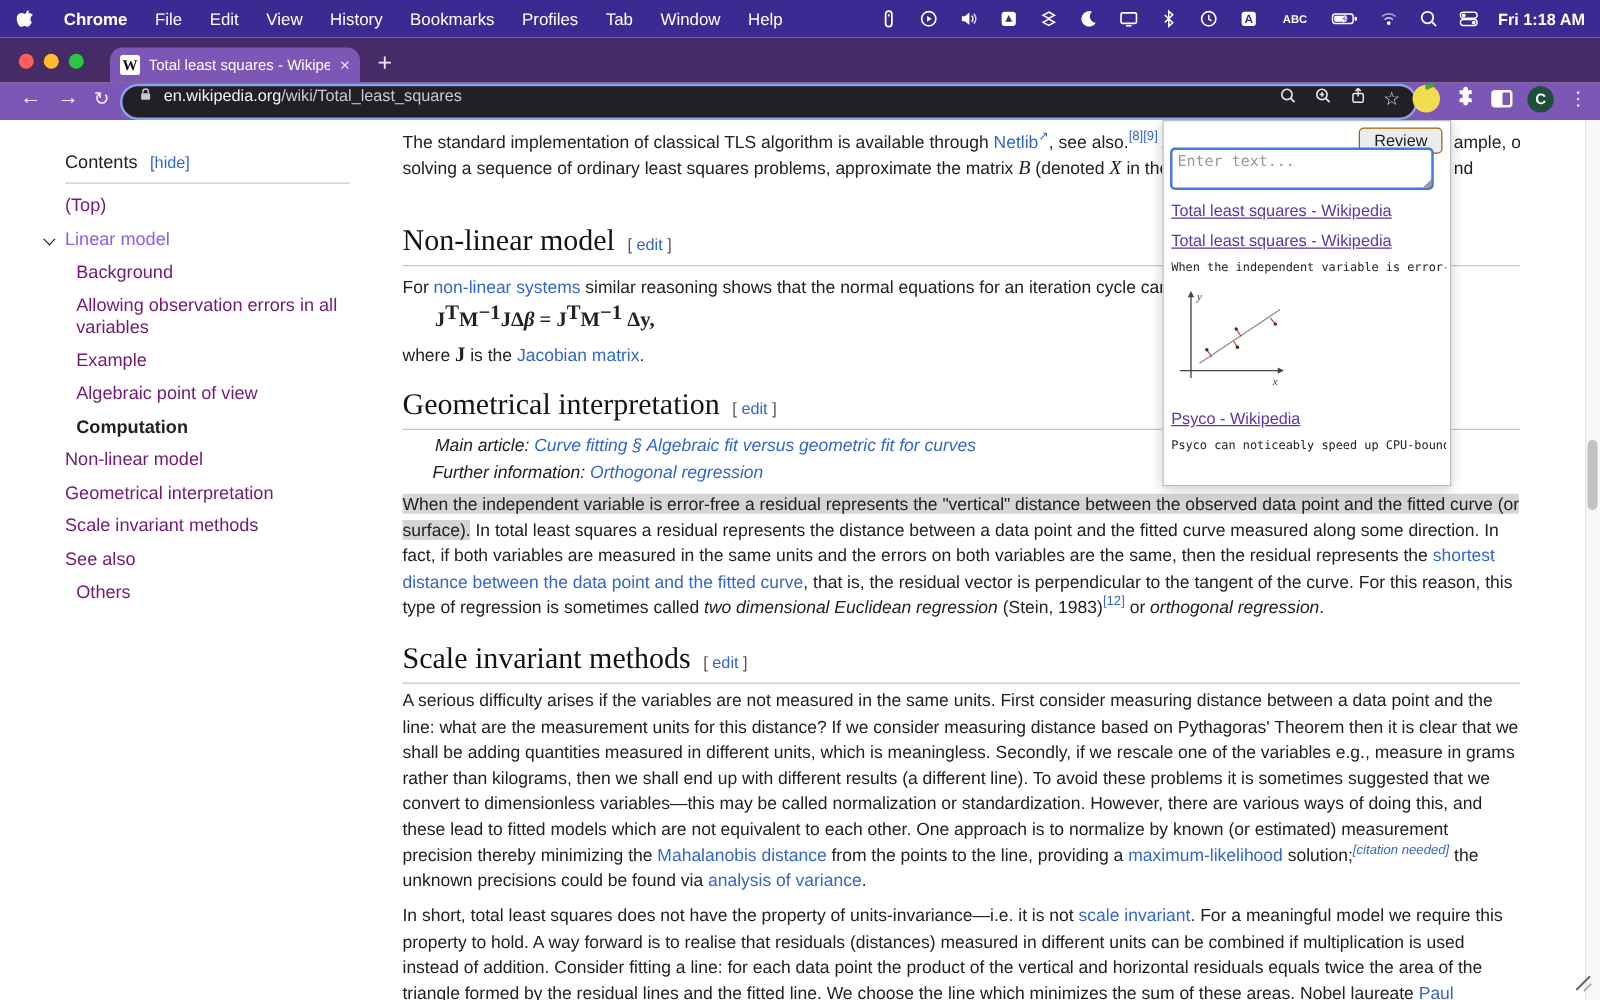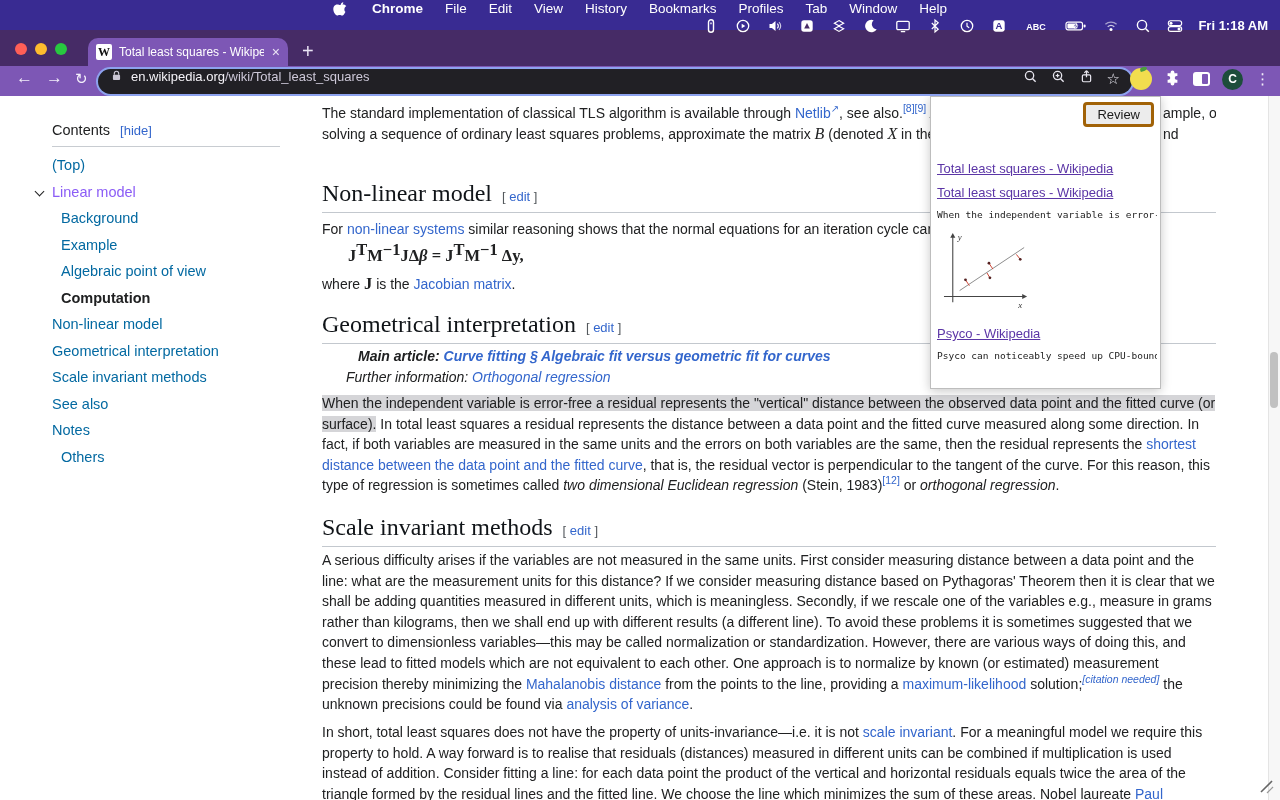--- a/index.html
+++ b/index.html
@@ -1,21 +1,21 @@
 <!DOCTYPE html>
 <html><head>
 <meta charset="utf-8">
 <style>
   * { box-sizing: border-box; margin: 0; padding: 0; }
   html,body { width:1280px; height:800px; overflow:hidden; }
   body { font-family:"Liberation Sans", sans-serif; background:#fff; position:relative; }
 
   
   .menubar { position:absolute; top:0; left:0; width:1280px; height:30px; background:#392b92;
-    display:flex; align-items:center; color:#fff; font-size:13.5px; padding:0 12px; z-index:60;flex-direction:column; }
+    display:flex; align-items:center; color:#fff; font-size:13.5px; padding:0 12px; z-index:60; }
   .menubar .left { display:flex; align-items:center; gap:22px; }
   .menubar .item { cursor:default; }
   .menubar .item.bold { font-weight:bold; }
   .menubar .right { margin-left:auto; display:flex; align-items:center; gap:15px; }
   .sicon { display:inline-flex; width:17px; height:17px; align-items:center; justify-content:center; }
   .sicon svg { width:16px; height:16px; }
   .mb-time { font-size:13px; font-weight:600; white-space:nowrap; }
 
   
   .tabstrip { position:absolute; top:30px; left:0; width:1280px; height:36px; background:#462b66; z-index:59; }
@@ -54,21 +54,21 @@
 
   
   .toc { position:absolute; left:52px; top:26px; width:250px; font-size:14.5px; color:#202122; }
   .toc-head { color:#202122; }
   .toc-head .hide { color:#3366cc; font-size:13px; margin-left:6px; }
   .toc-divider { border-bottom:1px solid #c8ccd1; margin:8px 0 10px 0; width:228px; }
   .toc-item { margin-bottom:9px; line-height:17.5px; position:relative; }
   .toc-item.lvl1 { margin-left:9px; width:210px; }
   .toc-item .chev { position:absolute; left:-16px; top:4px; width:7px; height:7px;
     border-right:1.6px solid #202122; border-bottom:1.6px solid #202122; transform:rotate(45deg); }
-  .toc-link { color:#0369a1; }
+  .toc-link { color:#701a75; }
   .toc-plain { color:#8b5cf6; }
   .toc-active { color:#202122; font-weight:bold; }
 
   
   .content { position:absolute; left:322px; top:0; width:894px; }
   .para { font-size:14px; line-height:20.6px; color:#202122; }
   .pline { white-space:nowrap; position:relative; height:20.6px; overflow:visible; }
   .clipw { width:894px; overflow:hidden; }
   .frag { position:absolute; left:841px; top:0; white-space:nowrap; }
   h2 { font-family:"Liberation Serif","DejaVu Serif", serif; font-weight:400; font-size:24px; color:#101418;
@@ -83,21 +83,21 @@
   .mvar { font-family:"Liberation Serif", serif; font-style:italic; font-size:16px; }
   .mbold { font-family:"Liberation Serif", serif; font-weight:bold; font-size:16.5px; }
   .mit { font-style:italic; }
   .extlink { font-size:10px; }
   .formula { position:absolute; left:26px; }
 
   
   .popup { position:absolute; left:930px; top:0px; width:231px; height:293px; background:#fff;
     border:1px solid #bdbdbd; box-shadow:0 2px 10px rgba(0,0,0,.22); z-index:50; }
   .review-btn { position:absolute; top:5px; right:6px; font-size:13px; color:#1a1a1a; background:#ececec;
-    border:3px solid #a16207; border-radius:4px; padding:2px 11px; font-family:"Liberation Sans",sans-serif; }
+    border:1px solid #a16207; border-radius:4px; padding:2px 11px; font-family:"Liberation Sans",sans-serif; }
   .popup textarea { position:absolute; top:21px; left:5px; width:211px; height:34px; border:2px solid #4479e4;
     border-radius:4px; resize:none; font-family:"DejaVu Sans Mono", monospace; font-size:12px; color:#333;
     padding:2px 4px; outline:none;
     background-image:linear-gradient(135deg, transparent 62%, #9a9a9a 62%);
     background-size:9px 9px; background-repeat:no-repeat; background-position:right bottom; }
   .popup textarea::placeholder { color:#999; }
   .results { position:absolute; top:64px; left:6px; width:220px; }
   .rlink { display:block; color:#5b35a6; text-decoration:underline; font-size:13px; line-height:16px; margin-bottom:8px; }
   .rsnip { font-family:"DejaVu Sans Mono", monospace; font-size:9.5px; color:#222; white-space:nowrap;
     overflow:hidden; margin-bottom:8px; margin-top:2px; }
@@ -288,28 +288,28 @@
 
   <nav class="toc">
     <div class="toc-head">
       <span>Contents</span>
       <span class="hide">[hide]</span>
     </div>
     <div class="toc-divider"></div>
     <div class="toc-item"><span class="toc-link">(Top)</span></div>
     <div class="toc-item" style="margin-left:0;"><span class="chev"></span><span class="toc-plain">Linear model</span></div>
     <div class="toc-item lvl1"><span class="toc-link">Background</span></div>
+    <div class="toc-item lvl1"><span class="toc-link">Allowing observation errors in all variables</span></div>
     <div class="toc-item lvl1"><span class="toc-link">Example</span></div>
     <div class="toc-item lvl1"><span class="toc-link">Algebraic point of view</span></div>
     <div class="toc-item lvl1"><span class="toc-active">Computation</span></div>
     <div class="toc-item"><span class="toc-link">Non-linear model</span></div>
     <div class="toc-item"><span class="toc-link">Geometrical interpretation</span></div>
     <div class="toc-item"><span class="toc-link">Scale invariant methods</span></div>
     <div class="toc-item"><span class="toc-link">See also</span></div>
-    <div class="toc-item"><span class="toc-link">Notes</span></div>
     <div class="toc-item lvl1"><span class="toc-link">Others</span></div>
   </nav>
 
   <div class="content">
 
     <div class="para clipw" style="position:absolute; top:7px; left:0;">
       <div class="pline"><span><span>The standard implementation of classical TLS algorithm is available through </span><span class="lnk">Netlib</span><sup class="extlink lnk">↗</sup><span>, see also.</span><sup class="lnk">[8][9]</sup><span> All</span></span><span class="frag">ample, on</span></div>
       <div class="pline"><span><span>solving a sequence of ordinary least squares problems, approximate the matrix </span><span class="mvar">B</span><span> (denoted </span><span class="mvar">X</span><span> in the lit</span></span><span class="frag">nd</span></div>
     </div>
 
@@ -320,36 +320,37 @@
     <div class="para" style="position:absolute; top:123px; left:0; white-space:nowrap; width:894px; overflow:hidden;"><span><span>For </span><span class="lnk">non-linear systems</span><span> similar reasoning shows that the normal equations for an iteration cycle can be</span></span></div>
 
     <div class="para formula" style="top:150px;"><span><span class="mbold">J</span><sup class="mbold">T</sup><span class="mbold">M</span><sup class="mbold">−1</sup><span class="mbold">JΔ</span><span class="mbold mit">β</span><span class="mbold"> = J</span><sup class="mbold">T</sup><span class="mbold">M</span><sup class="mbold">−1</sup><span class="mbold"> Δy</span><span class="mbold">,</span></span></div>
 
     <div class="para" style="position:absolute; top:178px; left:0;"><span><span>where </span><span class="mbold">J</span><span> is the </span><span class="lnk">Jacobian matrix</span><span>.</span></span></div>
 
     <h2 style="position:absolute; top:215px; left:0; width:894px;">
       <span>Geometrical interpretation</span><span class="editsec"><span>[</span> <span class="ed">edit</span> <span>]</span></span>
     </h2>
 
-    <div class="hatnote" style="position:absolute; top:250px; left:12px;font-weight:bold;"><span><span class="it">Main article: </span><span class="it lnk">Curve fitting § Algebraic fit versus geometric fit for curves</span></span></div>
+    <div class="hatnote" style="position:absolute; top:250px; left:2px;"><span><span class="it">Main article: </span><span class="it lnk">Curve fitting § Algebraic fit versus geometric fit for curves</span></span></div>
     <div class="hatnote" style="position:absolute; top:271px; left:0;"><span><span class="it">Further information: </span><span class="it lnk">Orthogonal regression</span></span></div>
 
     <div class="para" style="position:absolute; top:297px; left:0; width:894px;"><span><span class="hlt">When the independent variable is error-free a residual represents the "vertical" distance between the observed data point and the fitted curve (or surface).</span><span> In total least squares a residual represents the distance between a data point and the fitted curve measured along some direction. In fact, if both variables are measured in the same units and the errors on both variables are the same, then the residual represents the </span><span class="lnk">shortest distance between the data point and the fitted curve</span><span>, that is, the residual vector is perpendicular to the tangent of the curve. For this reason, this type of regression is sometimes called </span><span class="it">two dimensional Euclidean regression</span><span> (Stein, 1983)</span><sup class="lnk">[12]</sup><span> or </span><span class="it">orthogonal regression</span><span>.</span></span></div>
 
     <h2 style="position:absolute; top:418px; left:0; width:894px;">
       <span>Scale invariant methods</span><span class="editsec"><span>[</span> <span class="ed">edit</span> <span>]</span></span>
     </h2>
 
     <div class="para" style="position:absolute; top:454px; left:0; width:894px;"><span><span>A serious difficulty arises if the variables are not measured in the same units. First consider measuring distance between a data point and the line: what are the measurement units for this distance? If we consider measuring distance based on Pythagoras' Theorem then it is clear that we shall be adding quantities measured in different units, which is meaningless. Secondly, if we rescale one of the variables e.g., measure in grams rather than kilograms, then we shall end up with different results (a different line). To avoid these problems it is sometimes suggested that we convert to dimensionless variables—this may be called normalization or standardization. However, there are various ways of doing this, and these lead to fitted models which are not equivalent to each other. One approach is to normalize by known (or estimated) measurement precision thereby minimizing the </span><span class="lnk">Mahalanobis distance</span><span> from the points to the line, providing a </span><span class="lnk">maximum-likelihood</span><span> solution;</span><sup class="lnk it">[citation needed]</sup><span> the unknown precisions could be found via </span><span class="lnk">analysis of variance</span><span>.</span></span></div>
 
     <div class="para" style="position:absolute; top:626px; left:0; width:894px;"><span><span>In short, total least squares does not have the property of units-invariance—i.e. it is not </span><span class="lnk">scale invariant</span><span>. For a meaningful model we require this property to hold. A way forward is to realise that residuals (distances) measured in different units can be combined if multiplication is used instead of addition. Consider fitting a line: for each data point the product of the vertical and horizontal residuals equals twice the area of the triangle formed by the residual lines and the fitted line. We choose the line which minimizes the sum of these areas. Nobel laureate </span><span class="lnk">Paul Samuelson</span></span></div>
   </div>
 
   <div class="popup">
     <button class="review-btn">Review</button>
+    <textarea placeholder="Enter text..." style=""></textarea>
     <div class="results">
       <a class="rlink">Total least squares - Wikipedia</a>
       <a class="rlink">Total least squares - Wikipedia</a>
       <div class="rsnip">When the independent variable is error-free</div>
       <div class="rfig">
         <svg width="100" height="88" viewBox="0 0 100 90">
           <line x1="15" y1="8" x2="15" y2="76" stroke="#444" stroke-width="1.1"></line>
           <path d="M15 5l-2.6 5h5.2z" fill="#444"></path>
           <line x1="6" y1="70" x2="88" y2="70" stroke="#444" stroke-width="1.1"></line>
           <path d="M91 70l-5-2.6v5.2z" fill="#444"></path>

